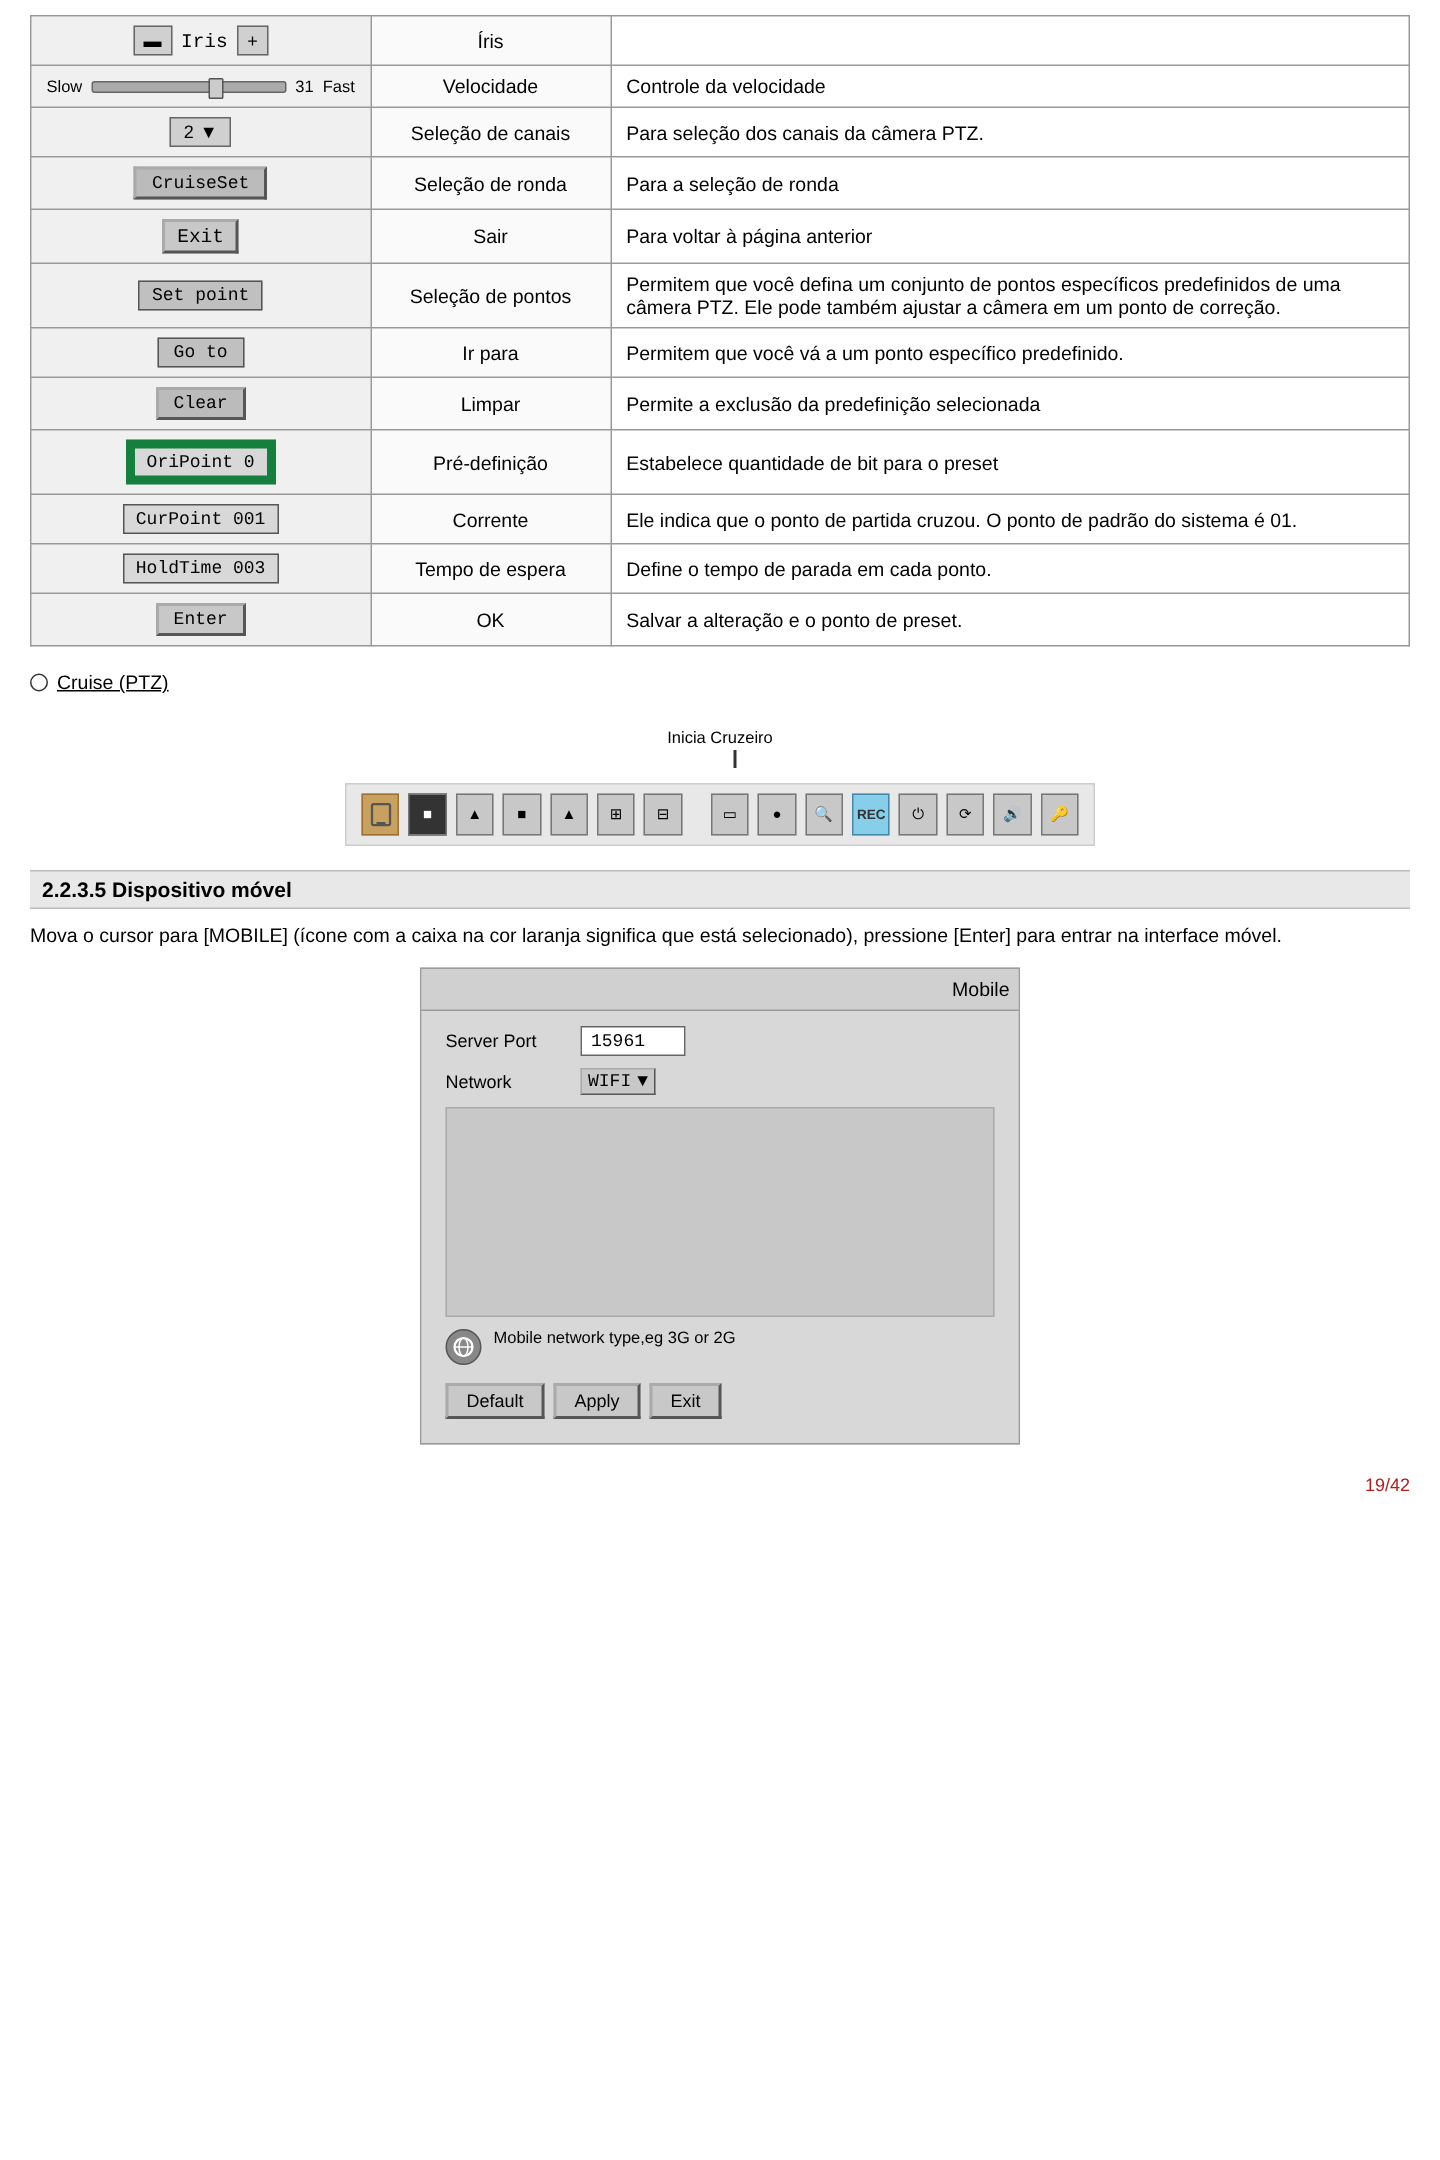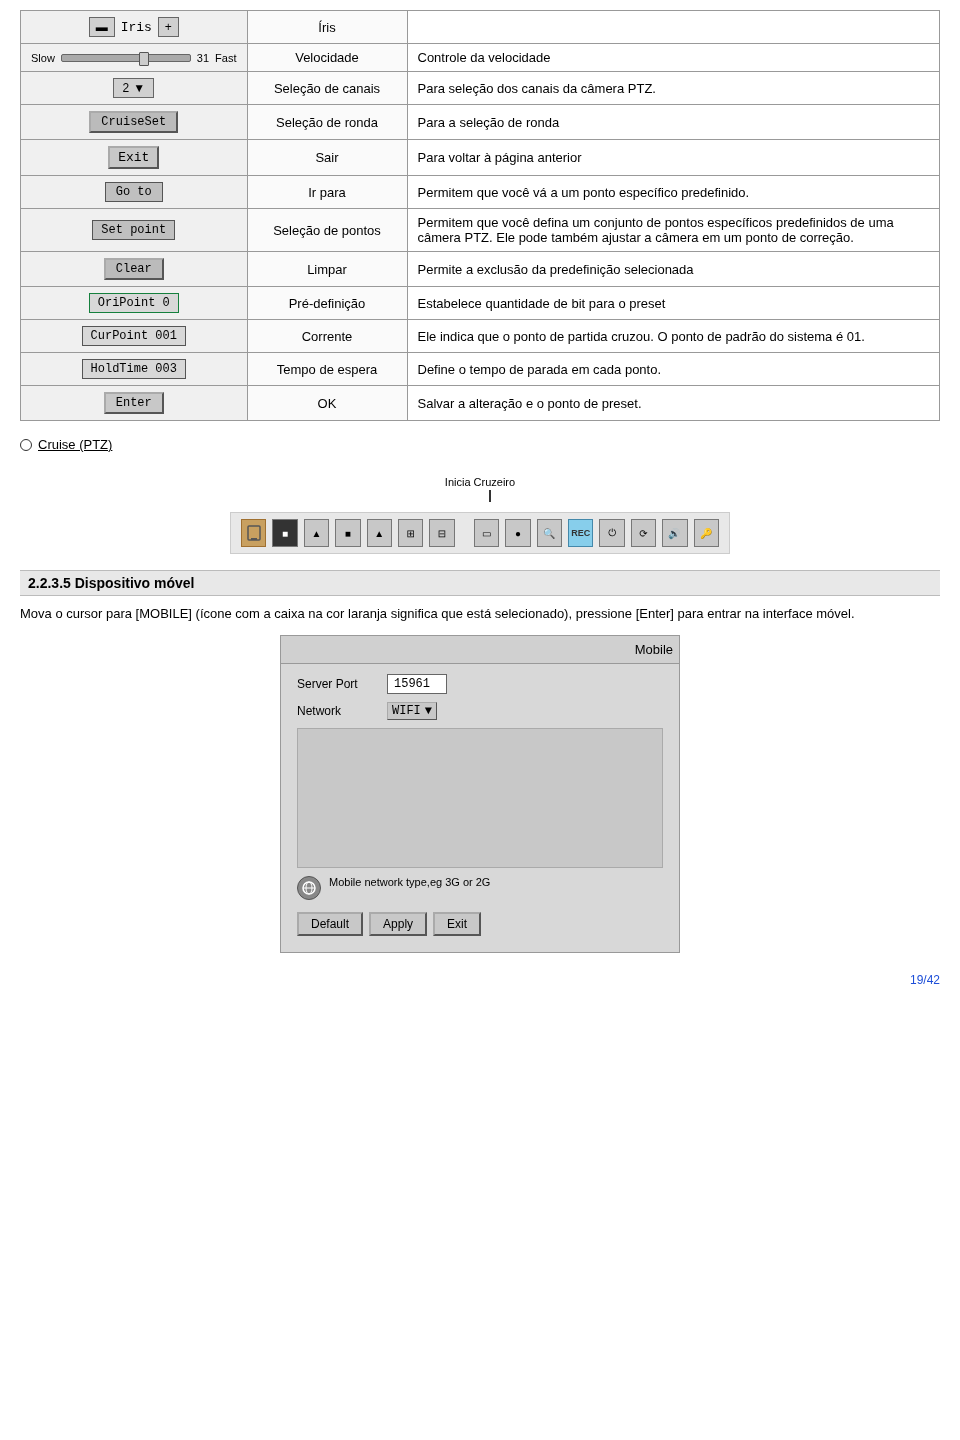--- a/index.html
+++ b/index.html
@@ -135,21 +135,21 @@
       display: inline-block;
       border: 2px outset #aaa;
       background: #bbb;
       padding: 2px 10px;
       font-size: 12px;
       font-family: 'Courier New', monospace;
       cursor: pointer;
     }
     .oripoint-display {
       display: inline-block;
-      border: 1px solid #15803d;
+      border: 6px solid #15803d;
       background: #d8d8d8;
       padding: 2px 8px;
       font-size: 12px;
       font-family: 'Courier New', monospace;
     }
     .curpoint-display {
       display: inline-block;
       border: 1px solid #555;
       background: #d8d8d8;
       padding: 2px 8px;
@@ -277,21 +277,21 @@
       font-size: 12px;
     }
     .mobile-label {
       width: 90px;
     }
     .mobile-input {
       background: #fff;
       border: 1px solid #666;
       padding: 2px 6px;
       font-size: 12px;
-      width: 60px;
+      width: 70px;
       font-family: 'Courier New', monospace;
     }
     .mobile-select {
       background: #c8c8c8;
       border: 1px outset #aaa;
       padding: 1px 4px;
       font-size: 12px;
       font-family: 'Courier New', monospace;
       display: inline-flex;
       align-items: center;
@@ -332,21 +332,21 @@
       background: #c8c8c8;
       padding: 3px 12px;
       font-size: 12px;
       cursor: pointer;
     }
 
     
     .page-number {
       text-align: right;
       font-size: 12px;
-      color: #1d4ed8;
+      color: #b91c1c;
       margin-top: 20px;
     }
   </style>
 </head>
 <body>
 
 <table class="main-table">
   <tbody id="table-body">
 
     <tr>
@@ -398,32 +398,32 @@
     <tr>
       <td>
         <span class="exit-btn">Exit</span>
       </td>
       <td>Sair</td>
       <td>Para voltar à página anterior</td>
     </tr>
 
     <tr>
       <td>
+        <span class="setpoint-btn">Set point</span>
+      </td>
+      <td>Seleção de pontos</td>
+      <td>Permitem que você defina um conjunto de pontos específicos predefinidos de uma câmera PTZ. Ele pode também ajustar a câmera em um ponto de correção.</td>
+    </tr>
+
+    <tr>
+      <td>
         <span class="goto-btn">Go to</span>
       </td>
       <td>Ir para</td>
       <td>Permitem que você vá a um ponto específico predefinido.</td>
-    </tr>
-
-    <tr>
-      <td>
-        <span class="setpoint-btn">Set point</span>
-      </td>
-      <td>Seleção de pontos</td>
-      <td>Permitem que você defina um conjunto de pontos específicos predefinidos de uma câmera PTZ. Ele pode também ajustar a câmera em um ponto de correção.</td>
     </tr>
 
     <tr>
       <td>
         <span class="clear-btn">Clear</span>
       </td>
       <td>Limpar</td>
       <td>Permite a exclusão da predefinição selecionada</td>
     </tr>
 

